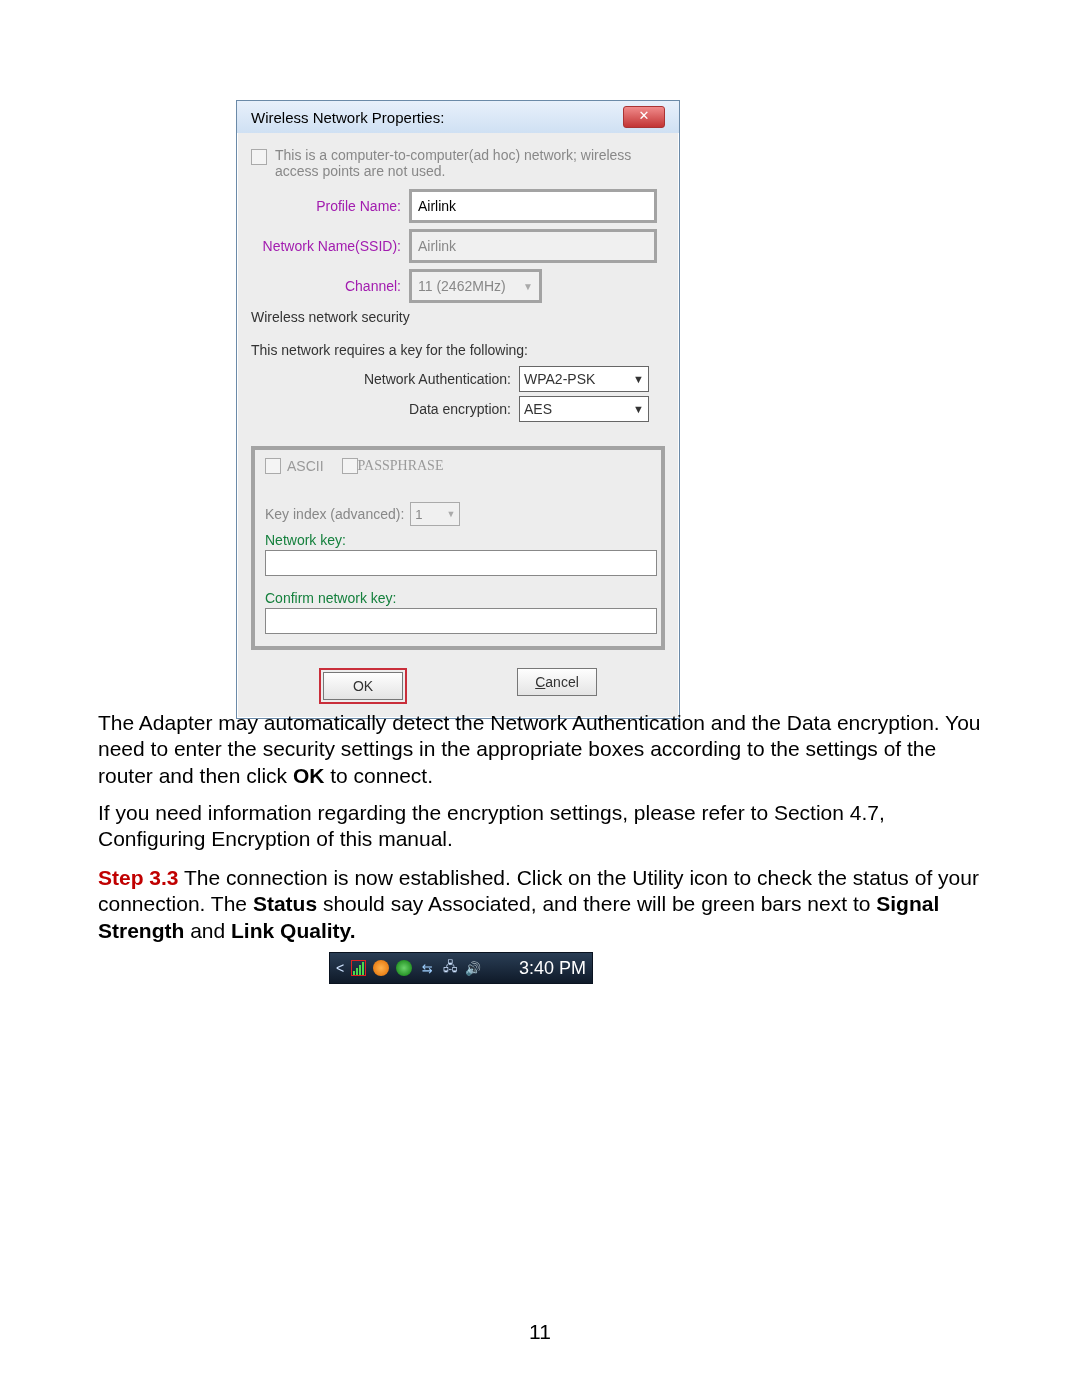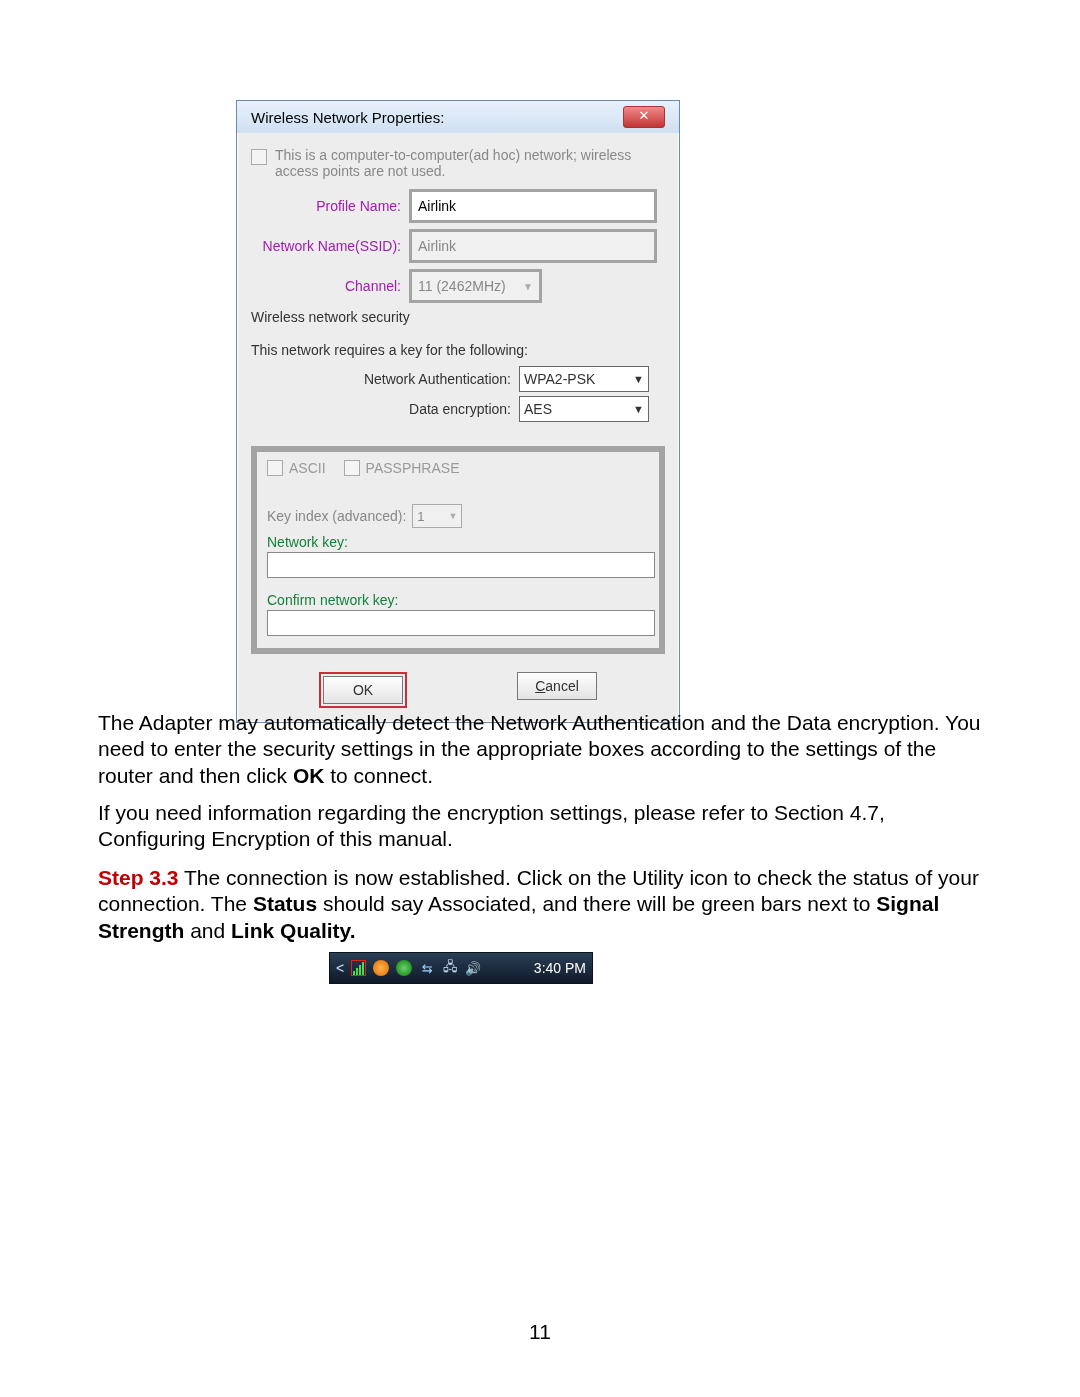--- a/index.html
+++ b/index.html
@@ -24,21 +24,21 @@
   .ssid-input{width:230px;}
   .channel-sel{width:115px;display:flex;align-items:center;justify-content:space-between;}
   .channel-sel .tri{color:#aaa;font-size:10px;}
   .sec-head{margin-top:6px;}
   .sec-sub{margin:17px 0 8px 0;}
   .auth-row,.enc-row{display:flex;align-items:center;margin:4px 0;}
   .auth-row .albl,.enc-row .albl{flex:0 0 260px;text-align:right;padding-right:8px;}
   .combo{border:1px solid #666;background:#fff;height:24px;width:120px;display:flex;align-items:center;
          justify-content:space-between;padding:0 4px;font-size:14px;cursor:pointer;}
   .combo .tri{font-size:11px;}
-  .hl-box{border:6px solid #a3a3a3;padding:8px 10px 12px 10px;margin-top:24px;}
+  .hl-box{border:4px solid #a3a3a3;padding:8px 10px 12px 10px;margin-top:24px;}
   .chk-row{display:flex;align-items:center;gap:18px;color:#888;margin-bottom:28px;}
   .chk{width:14px;height:14px;border:1px solid #aaa;background:#f4f4f4;display:inline-block;}
   .disabled-text{color:#9a9a9a;}
   .ki-row{display:flex;align-items:center;color:#888;margin-bottom:6px;}
   .ki-sel{border:1px solid #aaa;background:#f0f0f0;width:40px;height:22px;margin-left:6px;
           display:flex;align-items:center;justify-content:space-between;padding:0 4px;font-size:13px;color:#888;}
   .ki-sel .tri{font-size:9px;color:#aaa;}
   .nk-lbl{color:#15803d;margin-top:4px;}
   .nk-input{border:1px solid #888;height:22px;width:100%;margin-top:2px;background:#fff;}
   .btnrow{display:flex;gap:110px;justify-content:center;margin-top:18px;}
@@ -61,21 +61,21 @@
   .tray .hl{border:1px solid #d22;padding:0 1px;display:flex;align-items:center;}
   .bars{display:flex;align-items:flex-end;gap:1px;height:14px;}
   .bars span{width:2px;background:#4bd84b;display:inline-block;}
   .bars span:nth-child(1){height:4px;}
   .bars span:nth-child(2){height:7px;}
   .bars span:nth-child(3){height:10px;}
   .bars span:nth-child(4){height:13px;}
   .ticon{width:16px;height:16px;display:flex;align-items:center;justify-content:center;font-size:13px;}
   .orange{background:radial-gradient(circle,#ffb24d,#e06a00);border-radius:50%;}
   .green{background:radial-gradient(circle,#6bd36b,#0a7a0a);border-radius:50%;}
-  .tray .time{margin-left:auto;font-size:14px;}
+  .tray .time{margin-left:auto;font-size:18px;}
   .pagenum{position:absolute;left:0;width:1080px;top:1320px;text-align:center;font-size:21px;}
 </style>
 </head>
 <body>
 
 <div class="page">
 
   <div class="dialog">
     <div class="titlebar">
       <span class="title">Wireless Network Properties:</span>
@@ -120,21 +120,21 @@
           <span class="tri">▼</span>
         </div>
       </div>
 
       <div class="hl-box">
         <div class="chk-row">
           <span style="display:flex;align-items:center;gap:6px;">
             <span class="chk"></span>
             <span class="disabled-text">ASCII</span>
           </span>
-          <span style="display:flex;align-items:center;gap:6px;">
+          <span style="display:flex;align-items:center;font-family:Liberation Serif, serif;">
             <span class="chk"></span>
             <span class="disabled-text">PASSPHRASE</span>
           </span>
         </div>
         <div class="ki-row">
           <span>Key index (advanced):</span>
           <span class="ki-sel">
             <span>1</span>
             <span class="tri">▼</span>
           </span>

